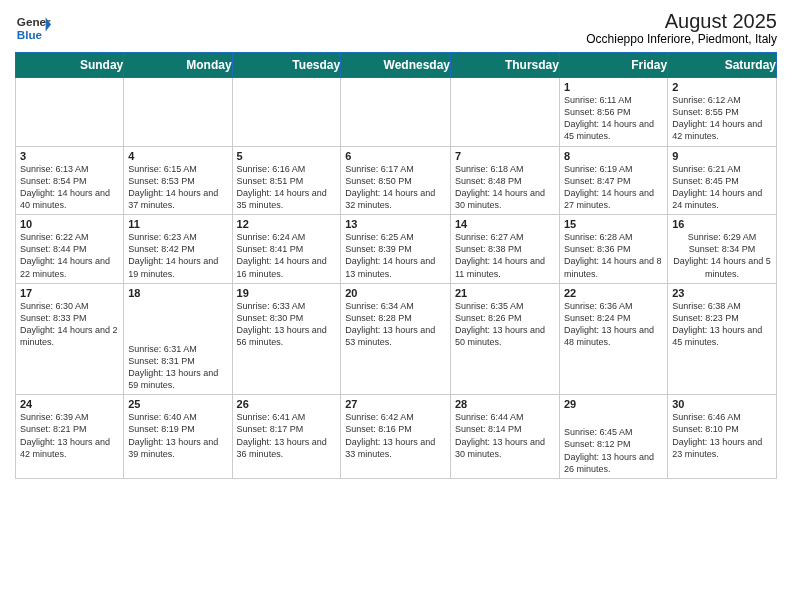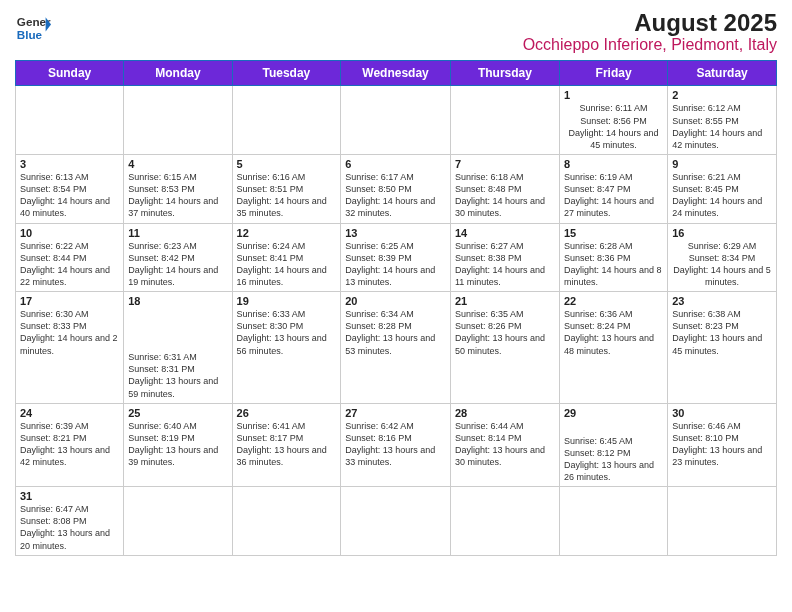--- a/index.html
+++ b/index.html
@@ -28,41 +28,41 @@
       gap: 4px;
     }
     .logo-icon {
       width: 36px;
       height: 36px;
     }
     .title-block {
       text-align: right;
     }
     .main-title {
-      font-size: 24px;
-      font-weight: bold;
+      font-size: 20px;
+      font-weight: normal;
       color: #222;
       line-height: 1.1;
     }
     .subtitle {
-      font-size: 16px;
-      color: #be185d;
+      font-size: 12px;
+      color: #000000;
     }
     .calendar {
       width: 100%;
       border-collapse: collapse;
       border: 1px solid #ccc;
     }
     .calendar th {
-      background: #6d28d9;
+      background: #0f766e;
       color: #fff;
       font-size: 12px;
       font-weight: bold;
       padding: 5px 0;
-      text-align: center;
+      text-align: right;
       border: 1px solid #1a6bbd;
     }
     .calendar td {
       border: 1px solid #ccc;
       vertical-align: top;
       padding: 3px 4px;
       font-size: 9.5px;
       color: #333;
       width: 113px;
       min-height: 70px;
@@ -118,21 +118,21 @@
     </thead>
     <tbody id="calendar-body">
     <tr>
           <td class="empty-cell"></td>
           <td class="empty-cell"></td>
           <td class="empty-cell"></td>
           <td class="empty-cell"></td>
           <td class="empty-cell"></td>
           <td>
             <span class="day-num">1</span>
-            <div class="day-info" style="white-space: pre-line; text-align: center;">Sunrise: 6:11 AM
+            <div class="day-info" style="white-space: pre-line;">Sunrise: 6:11 AM
 Sunset: 8:56 PM
 Daylight: 14 hours and 45 minutes.</div>
           </td>
           <td>
             <span class="day-num">2</span>
             <div class="day-info" style="white-space: pre-line;">Sunrise: 6:12 AM
 Sunset: 8:55 PM
 Daylight: 14 hours and 42 minutes.</div>
           </td>
         </tr>
@@ -304,30 +304,16 @@
             <div class="day-info" style="white-space: pre-line; margin-top: 16px;">Sunrise: 6:45 AM
 Sunset: 8:12 PM
 Daylight: 13 hours and 26 minutes.</div>
           </td>
           <td>
             <span class="day-num">30</span>
             <div class="day-info" style="white-space: pre-line;">Sunrise: 6:46 AM
 Sunset: 8:10 PM
 Daylight: 13 hours and 23 minutes.</div>
           </td>
-        </tr>
-        <tr>
-          <td>
-            <span class="day-num">31</span>
-            <div class="day-info" style="white-space: pre-line;">Sunrise: 6:47 AM
-Sunset: 8:08 PM
-Daylight: 13 hours and 20 minutes.</div>
-          </td>
-          <td class="empty-cell"></td>
-          <td class="empty-cell"></td>
-          <td class="empty-cell"></td>
-          <td class="empty-cell"></td>
-          <td class="empty-cell"></td>
-          <td class="empty-cell"></td>
         </tr>
       </tbody>
   </table>
 </div>
 
 </body></html>

